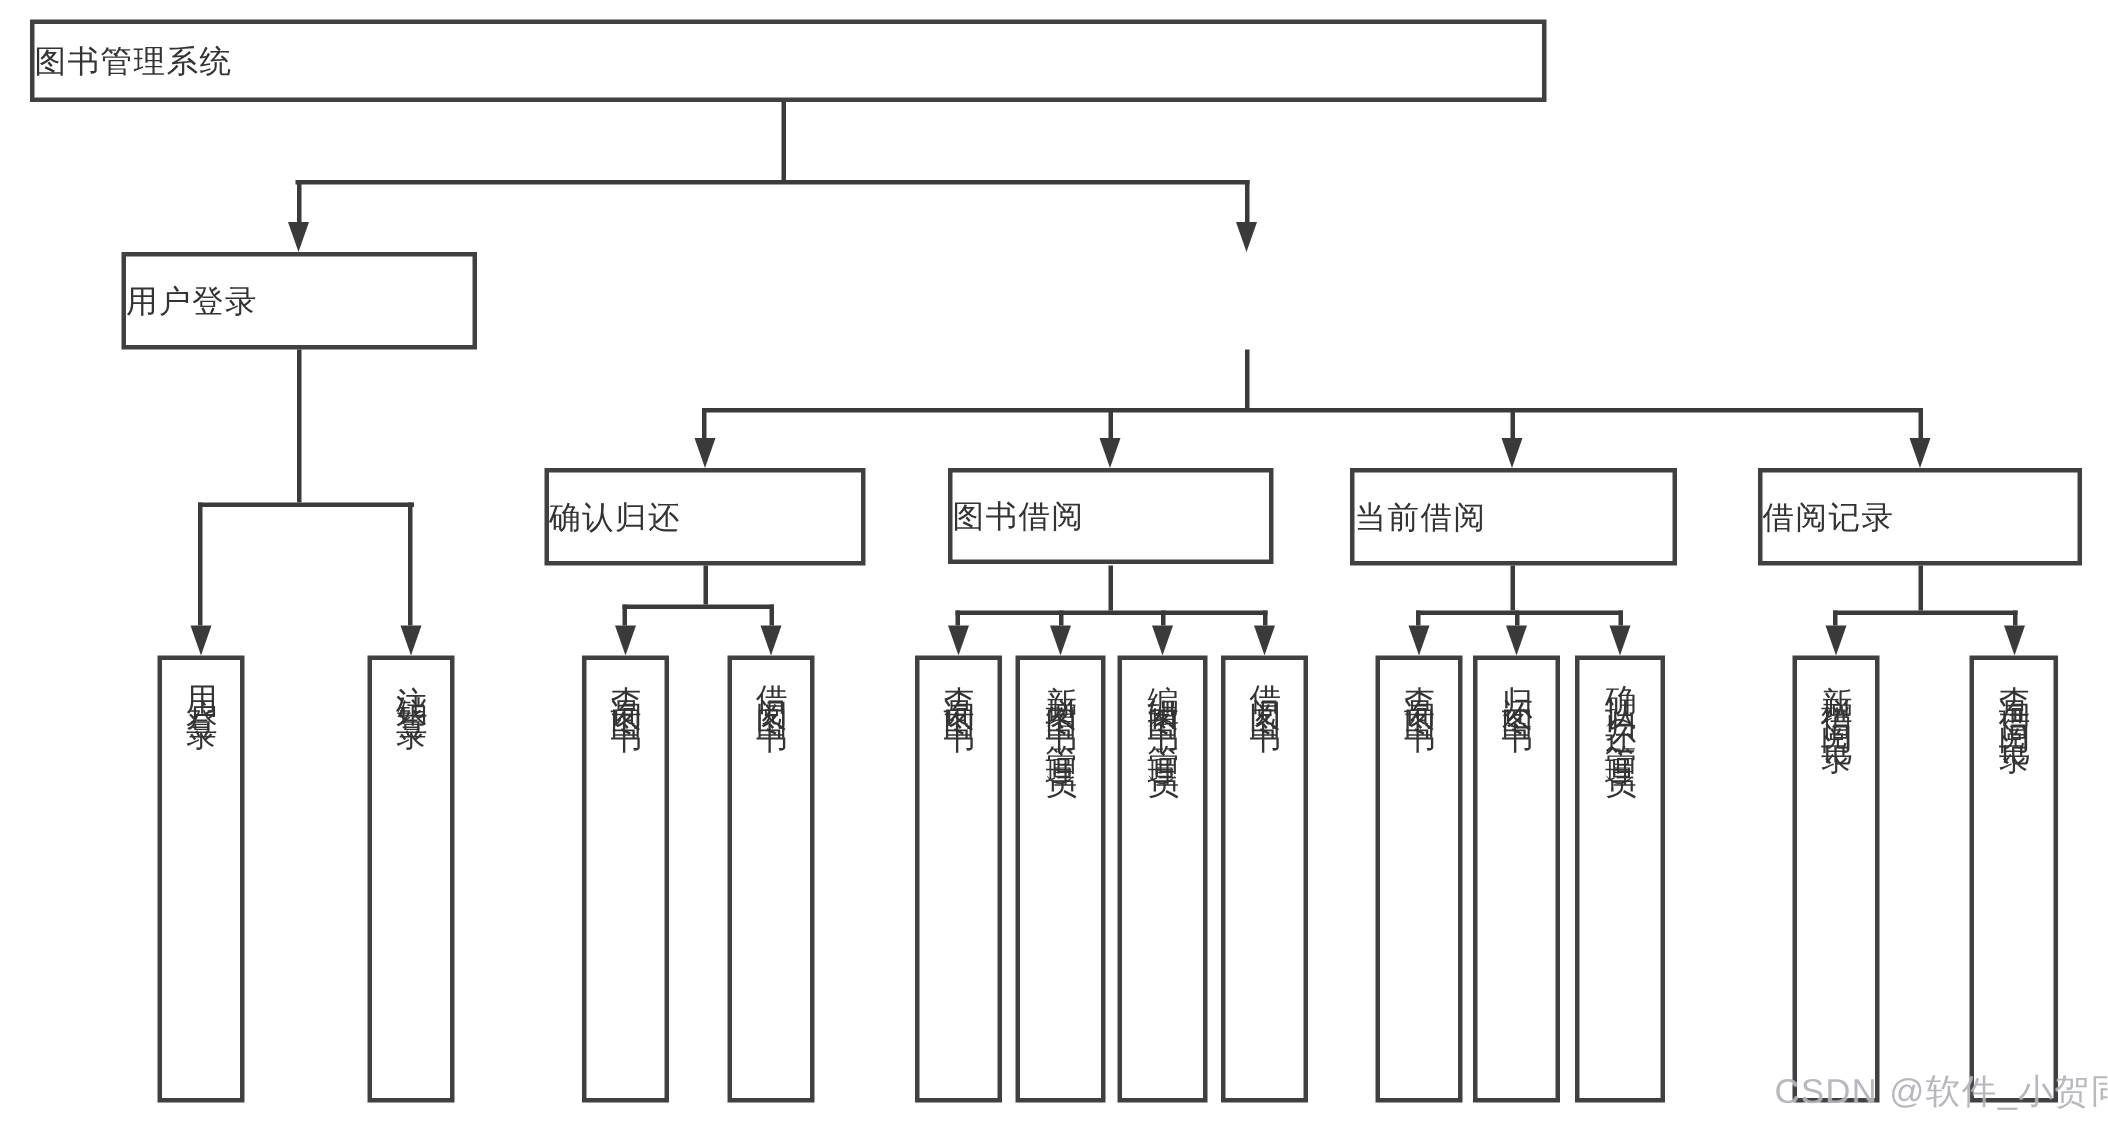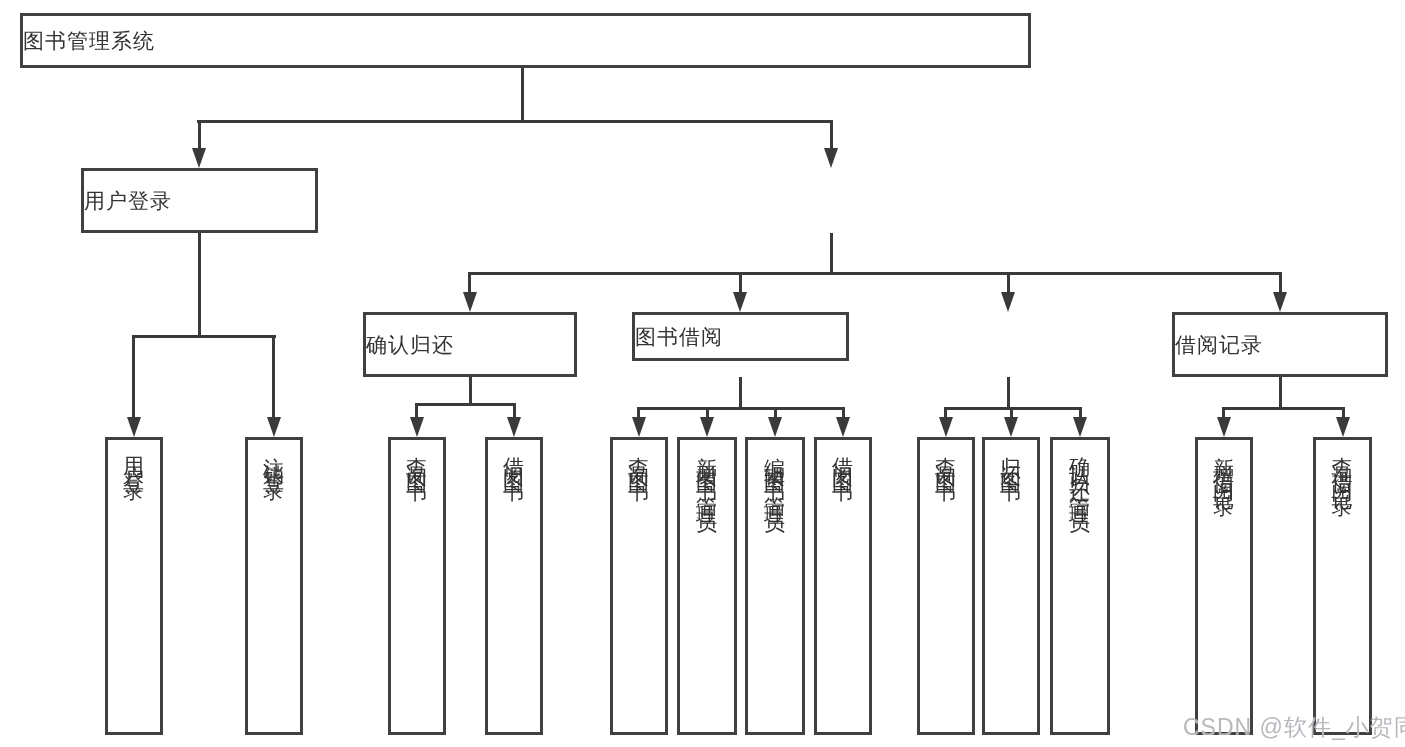--- a/index.html
+++ b/index.html
@@ -64,22 +64,25 @@
   <div class="vline" style="left:739px;top:272px;height:20px;"></div>
   <div class="arrow" style="left:733px;top:292px;"></div>
   <div class="vline" style="left:1007px;top:272px;height:20px;"></div>
   <div class="arrow" style="left:1001px;top:292px;"></div>
   <div class="vline" style="left:1279px;top:272px;height:20px;"></div>
   <div class="arrow" style="left:1273px;top:292px;"></div>
 
   <div class="box hbox" style="left:363px;top:312px;width:214px;height:65px;">
     <span>确认归还</span>
   </div>
-  <div class="box hbox" style="left:632px;top:312px;width:217px;height:49px;">
+  <div class="box hbox" style="left:632px;top:312px;width:217px;height:64px;">
     <span>图书借阅</span>
+  </div>
+  <div class="box hbox" style="left:900px;top:312px;width:218px;height:65px;">
+    <span>当前借阅</span>
   </div>
   <div class="box hbox" style="left:1172px;top:312px;width:216px;height:65px;">
     <span>借阅记录</span>
   </div>
 
   <div class="vline" style="left:469px;top:377px;height:26px;"></div>
   <div class="hline" style="left:415px;top:403px;width:101px;"></div>
   <div class="vline" style="left:415px;top:403px;height:14px;"></div>
   <div class="arrow" style="left:410px;top:417px;"></div>
   <div class="vline" style="left:513px;top:403px;height:14px;"></div>

